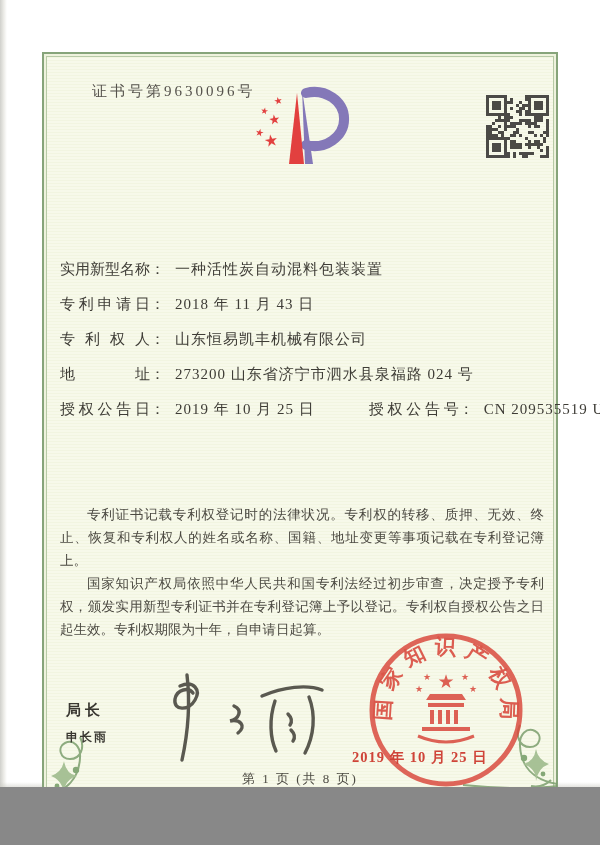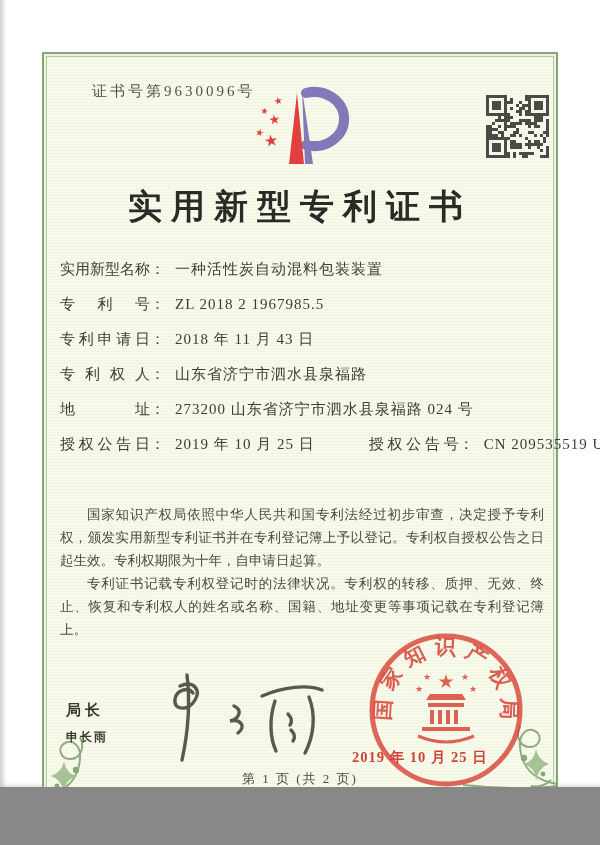--- a/index.html
+++ b/index.html
@@ -331,46 +331,42 @@
         <rect x="21" y="60" width="3" height="3"></rect>
         <rect x="27" y="60" width="3" height="3"></rect>
         <rect x="36" y="60" width="3" height="3"></rect>
         <rect x="39" y="60" width="3" height="3"></rect>
         <rect x="54" y="60" width="3" height="3"></rect>
         <rect x="57" y="60" width="3" height="3"></rect>
         <rect x="60" y="60" width="3" height="3"></rect>
       </svg>
   </div>
 
-  <div class="title">实用新型专利证书</div>
 
   <div class="fields">
     <div class="field-row">
       <span class="f-label">实用新型名称</span><span class="f-colon">：</span><span class="f-value">一种活性炭自动混料包装装置</span>
     </div>
     <div class="field-row">
-      <span class="f-label">专利号</span><span class="f-colon">：</span><span class="f-value">ZL 2018 2 1967985.5</span>
-    </div>
-    <div class="field-row">
       <span class="f-label">专利申请日</span><span class="f-colon">：</span><span class="f-value">2018 年 11 月 43 日</span>
     </div>
     <div class="field-row">
-      <span class="f-label">专利权人</span><span class="f-colon">：</span><span class="f-value">山东省济宁市泗水县泉福路</span>
+      <span class="f-label">专利权人</span><span class="f-colon">：</span><span class="f-value">山东恒易凯丰机械有限公司</span>
     </div>
     <div class="field-row">
       <span class="f-label">地址</span><span class="f-colon">：</span><span class="f-value">273200 山东省济宁市泗水县泉福路 024 号</span>
     </div>
     <div class="field-row">
       <span class="f-label">授权公告日</span><span class="f-colon">：</span><span class="f-value">2019 年 10 月 25 日</span><span class="f-label grant-pair2">授权公告号</span><span class="f-colon">：</span><span class="f-value">CN 209535519 U</span>
     </div>
   </div>
 
   <div class="body-text">
+    <p>专利证书记载专利权登记时的法律状况。专利权的转移、质押、无效、终止、恢复和专利权人的姓名或名称、国籍、地址变更等事项记载在专利登记簿上。</p>
     <p>国家知识产权局依照中华人民共和国专利法经过初步审查，决定授予专利权，颁发实用新型专利证书并在专利登记簿上予以登记。专利权自授权公告之日起生效。专利权期限为十年，自申请日起算。</p>
-    <p>专利证书记载专利权登记时的法律状况。专利权的转移、质押、无效、终止、恢复和专利权人的姓名或名称、国籍、地址变更等事项记载在专利登记簿上。</p>
   </div>
 
   <div class="director-title">局长</div>
   <div class="director-name">申长雨</div>
 
   <svg class="signature" viewBox="0 0 195 100">
     <g fill="none" stroke="#45433b" stroke-width="3.4" stroke-linecap="round" opacity="0.88">
       <path d="M38,16 C52,10 59,20 53,30 C47,41 31,41 33,29 C35,19 47,17 51,23"></path>
       <path d="M45,5 C48,30 47,58 40,90"></path>
       <path d="M92,36 C101,40 97,49 88,51 C98,49 105,56 96,63"></path>
@@ -403,15 +399,15 @@
       <rect x="74" y="80" width="4" height="14"></rect>
       <rect x="82" y="80" width="4" height="14"></rect>
       <rect x="90" y="80" width="4" height="14"></rect>
       <rect x="98" y="80" width="4" height="14"></rect>
       <rect x="66" y="97" width="48" height="4"></rect>
       <path d="M62,106 Q90,118 118,106" fill="none" stroke="#d8473b" stroke-width="3"></path>
     </g>
   </svg>
   <div class="seal-date">2019 年 10 月 25 日</div>
 
-  <div class="page-no">第 1 页 (共 2 页)</div>
+  <div class="page-no">第 1 页 (共 8 页)</div>
   <div class="back-note">国家知识产权局</div>
 </div>
 
 </body></html>

